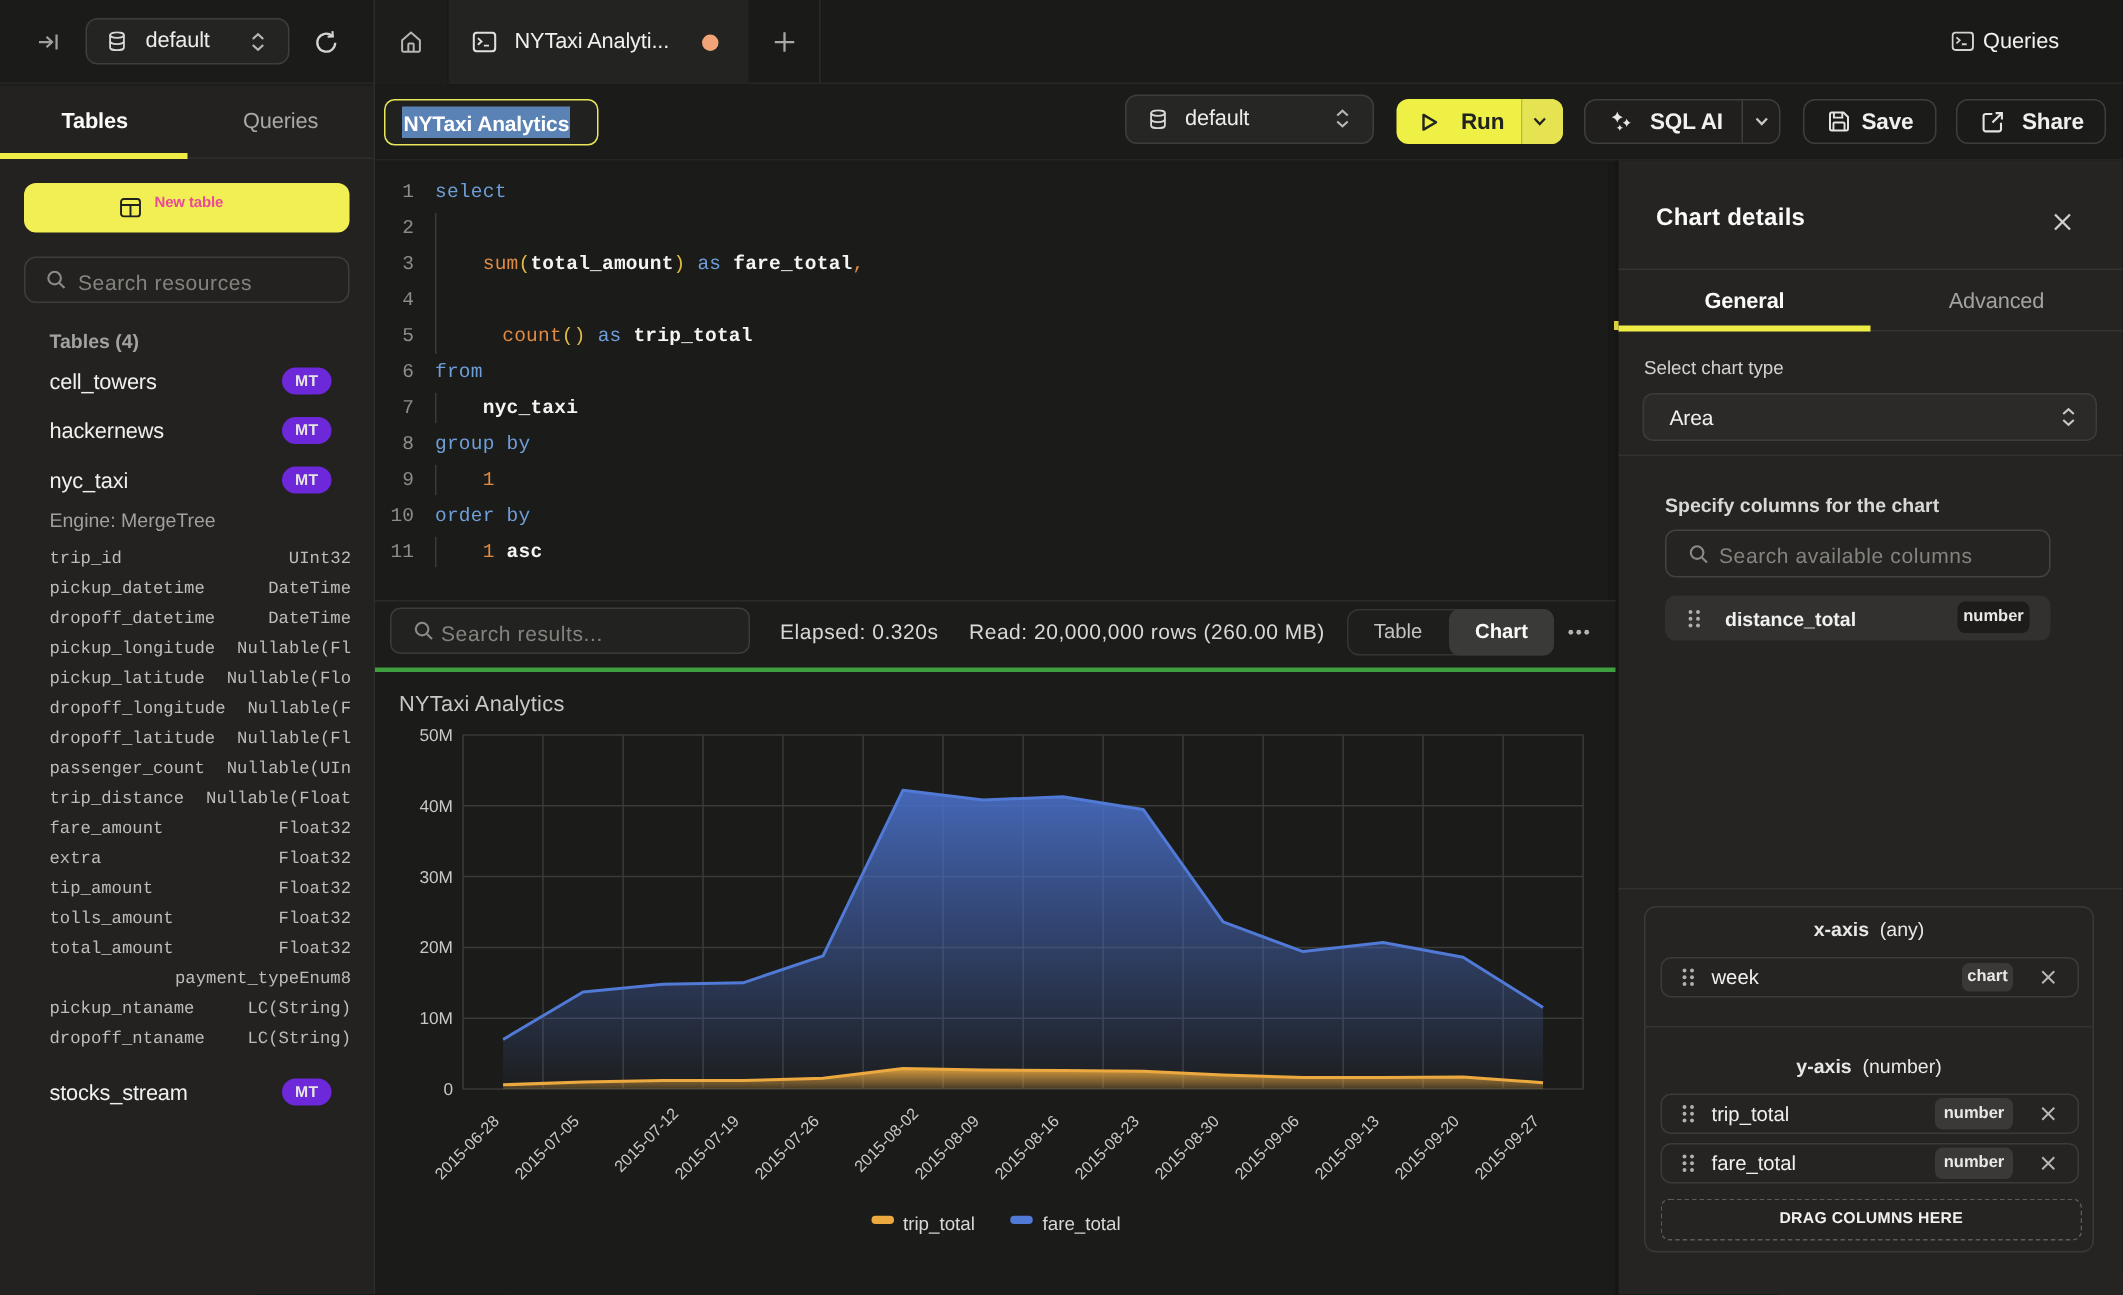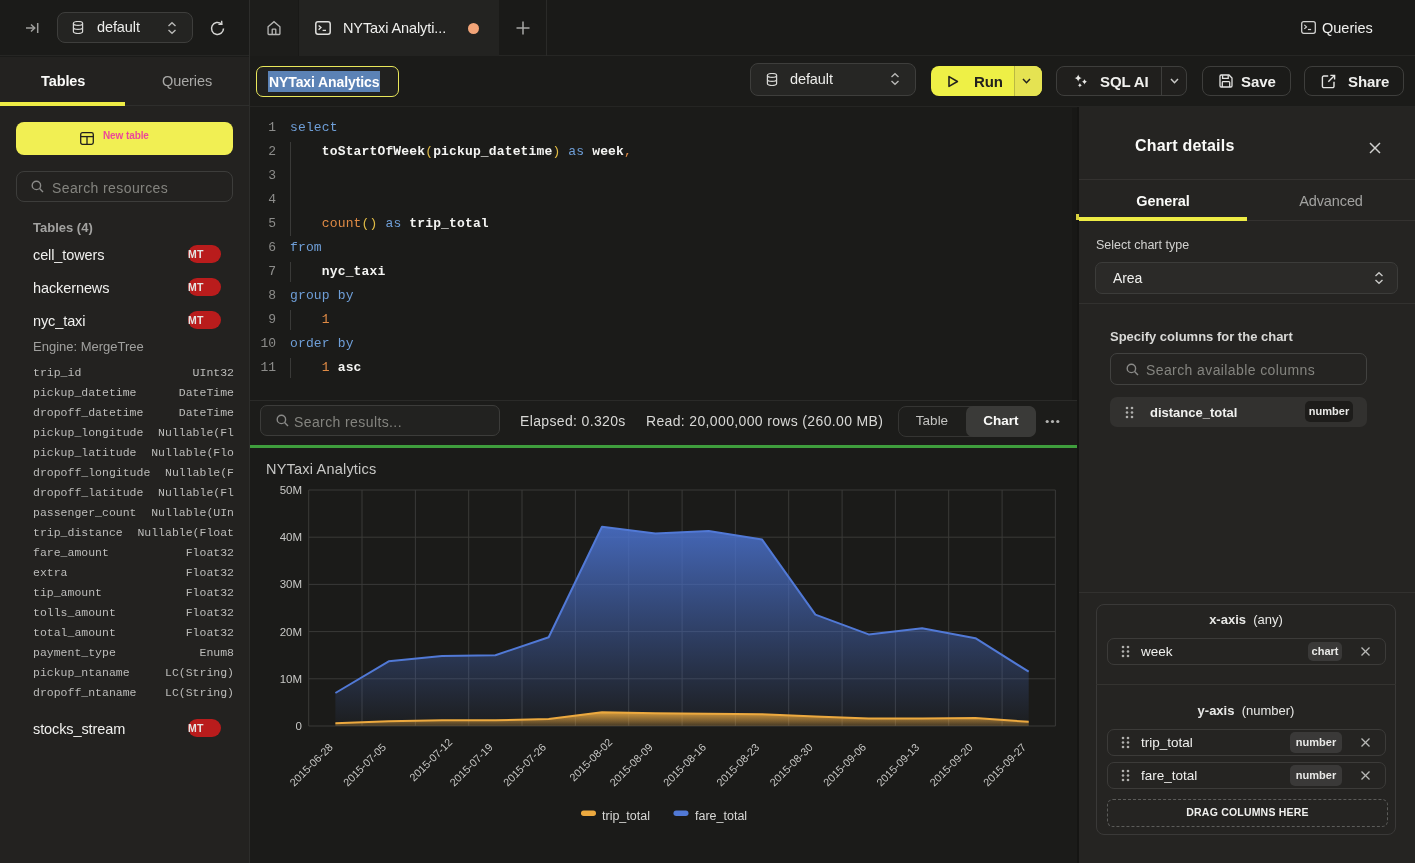--- a/index.html
+++ b/index.html
@@ -82,21 +82,21 @@
 <svg class="abs" style="left:31px;top:180px;" width="13" height="13" viewBox="0 0 13 13" fill="none" stroke="#8a8a88" stroke-width="1.4">
   <circle cx="5.4" cy="5.4" r="4.2"></circle>
       <line x1="8.6" y1="8.6" x2="12" y2="12"></line>
 </svg>
 <div class="abs" style="left:52px;top:180px;font-size:14px;color:#84847f;letter-spacing:0.4px;">Search resources</div>
 
 <div class="abs" style="left:33px;top:220px;font-size:13px;font-weight:600;color:#a2a2a0;">Tables (4)</div>
 
 <style>
 .trow { position:absolute; left:33px; font-size:14.5px; font-weight:500; color:#f0f0ee; letter-spacing:-0.1px; }
-.mt { position:absolute; left:188px; width:33px; height:18px; background:#b91c1c; border-radius:9px; font-size:10.5px; font-weight:700; color:#e4e4e2; line-height:18px; letter-spacing:0.2px; }
+.mt { position:absolute; left:188px; width:33px; height:18px; background:#6d28d9; border-radius:9px; text-align:center; font-size:10.5px; font-weight:700; color:#e4e4e2; line-height:18px; letter-spacing:0.2px; }
 .col { position:absolute; left:33px; width:201px; font-family:"Liberation Mono",monospace; font-size:11.5px; color:#bcbcba; white-space:pre; }
 .col b { float:right; font-weight:400; }
 </style>
 <div class="trow" style="top:247px;">cell_towers</div>
     <div class="mt" style="top:245px;">MT</div>
 <div class="trow" style="top:280px;">hackernews</div>
     <div class="mt" style="top:278px;">MT</div>
 <div class="trow" style="top:313px;">nyc_taxi</div>
     <div class="mt" style="top:311px;">MT</div>
 <div class="abs" style="left:33px;top:339px;font-size:13px;color:#a0a09e;">Engine: MergeTree</div>
@@ -107,21 +107,21 @@
 <div class="col" style="top:446px;">pickup_latitude<b>Nullable(Flo</b></div>
 <div class="col" style="top:466px;">dropoff_longitude<b>Nullable(F</b></div>
 <div class="col" style="top:486px;">dropoff_latitude<b>Nullable(Fl</b></div>
 <div class="col" style="top:506px;">passenger_count<b>Nullable(UIn</b></div>
 <div class="col" style="top:526px;">trip_distance<b>Nullable(Float</b></div>
 <div class="col" style="top:546px;">fare_amount<b>Float32</b></div>
 <div class="col" style="top:566px;">extra<b>Float32</b></div>
 <div class="col" style="top:586px;">tip_amount<b>Float32</b></div>
 <div class="col" style="top:606px;">tolls_amount<b>Float32</b></div>
 <div class="col" style="top:626px;">total_amount<b>Float32</b></div>
-<div class="col" style="top:646px;">payment_type<b>Enum8</b></div>
+<div class="col" style="top:646px;text-align:right;">payment_type<b>Enum8</b></div>
 <div class="col" style="top:666px;">pickup_ntaname<b>LC(String)</b></div>
 <div class="col" style="top:686px;">dropoff_ntaname<b>LC(String)</b></div>
 <div class="trow" style="top:721px;">stocks_stream</div>
     <div class="mt" style="top:719px;">MT</div>
 
 <div class="abs" style="left:249px;top:0;width:1px;height:863px;background:#2d2d2b;"></div>
 
 <div class="abs" style="left:250px;top:57px;width:1165px;height:50px;background:#1b1b19;border-bottom:1px solid #252523;"></div>
 
 <div class="abs" style="left:256px;top:66px;width:143px;height:31px;background:#21211f;border:1.5px solid #e9e75a;border-radius:7px;"></div>
@@ -185,25 +185,25 @@
 .kw { color:#6f9fd8; }
 .fn { color:#e08b45; }
 .pr { color:#e0bb45; }
 .id { color:#f4f4f2; font-weight:700; }
 .num { color:#e08b45; }
 .guide { position:absolute; left:290px; width:1px; background:#3a3a38; }
 </style>
 <div class="ln" style="top:116px;">1</div>
     <div class="cl" style="top:116px;"><span class="kw">select</span></div>
 <div class="ln" style="top:140px;">2</div>
-    <div class="cl" style="top:140px;">    <span class="id">toStartOfWeek</span><span class="pr">(</span><span class="id">pickup_datetime</span><span class="pr">)</span> <span class="kw">as</span> <span class="id">week</span><span class="fn">,</span></div>
 <div class="ln" style="top:164px;">3</div>
+    <div class="cl" style="top:164px;">    <span class="fn">sum</span><span class="pr">(</span><span class="id">total_amount</span><span class="pr">)</span> <span class="kw">as</span> <span class="id">fare_total</span><span class="fn">,</span></div>
 <div class="ln" style="top:188px;">4</div>
 <div class="ln" style="top:212px;">5</div>
-    <div class="cl" style="top:212px;">    <span class="fn">count</span><span class="pr">()</span> <span class="kw">as</span> <span class="id">trip_total</span></div>
+    <div class="cl" style="top:212px;margin-left:13px;">    <span class="fn">count</span><span class="pr">()</span> <span class="kw">as</span> <span class="id">trip_total</span></div>
 <div class="ln" style="top:236px;">6</div>
     <div class="cl" style="top:236px;"><span class="kw">from</span></div>
 <div class="ln" style="top:260px;">7</div>
     <div class="cl" style="top:260px;">    <span class="id">nyc_taxi</span></div>
 <div class="ln" style="top:284px;">8</div>
     <div class="cl" style="top:284px;"><span class="kw">group by</span></div>
 <div class="ln" style="top:308px;">9</div>
     <div class="cl" style="top:308px;">    <span class="num">1</span></div>
 <div class="ln" style="top:332px;">10</div>
     <div class="cl" style="top:332px;"><span class="kw">order by</span></div>
@@ -304,21 +304,21 @@
 </svg>
 
 <div class="abs" style="left:1072px;top:108px;width:6px;height:292px;background:#181816;"></div>
 <div class="abs" style="left:1077px;top:107px;width:2px;height:756px;background:#151513;"></div>
 <div class="abs" style="left:1076px;top:214px;width:4px;height:6px;background:#d9d23e;"></div>
 
 <style>
 .badge { position:absolute; border-radius:5px; font-size:11px; font-weight:600; color:#e8e8e6; text-align:center; }
 </style>
 <div class="abs" style="left:1079px;top:107px;width:336px;height:756px;background:#252422;"></div>
-<div class="abs" style="left:1104px;top:137px;font-size:16px;font-weight:700;color:#fafaf8;letter-spacing:0.2px;margin-left:31px;">Chart details</div>
+<div class="abs" style="left:1104px;top:137px;font-size:16px;font-weight:700;color:#fafaf8;letter-spacing:0.2px;">Chart details</div>
 <svg class="abs" style="left:1368px;top:141px;" width="14" height="14" viewBox="0 0 14 14" stroke="#d0d0ce" stroke-width="1.5">
   <line x1="2" y1="2" x2="12" y2="12"></line>
       <line x1="12" y1="2" x2="2" y2="12"></line>
 </svg>
 <div class="abs" style="left:1079px;top:179px;width:336px;height:1px;background:#343230;"></div>
 <div class="abs" style="left:1079px;top:180px;width:168px;text-align:center;font-size:14.5px;font-weight:600;color:#fafaf8;padding-top:13px;letter-spacing:-0.1px;">General</div>
 <div class="abs" style="left:1247px;top:180px;width:168px;text-align:center;font-size:14.5px;color:#a2a2a0;padding-top:13px;letter-spacing:-0.1px;">Advanced</div>
 <div class="abs" style="left:1079px;top:220px;width:336px;height:1px;background:#343230;"></div>
 <div class="abs" style="left:1079px;top:217px;width:168px;height:4px;background:#eeec45;"></div>
 

